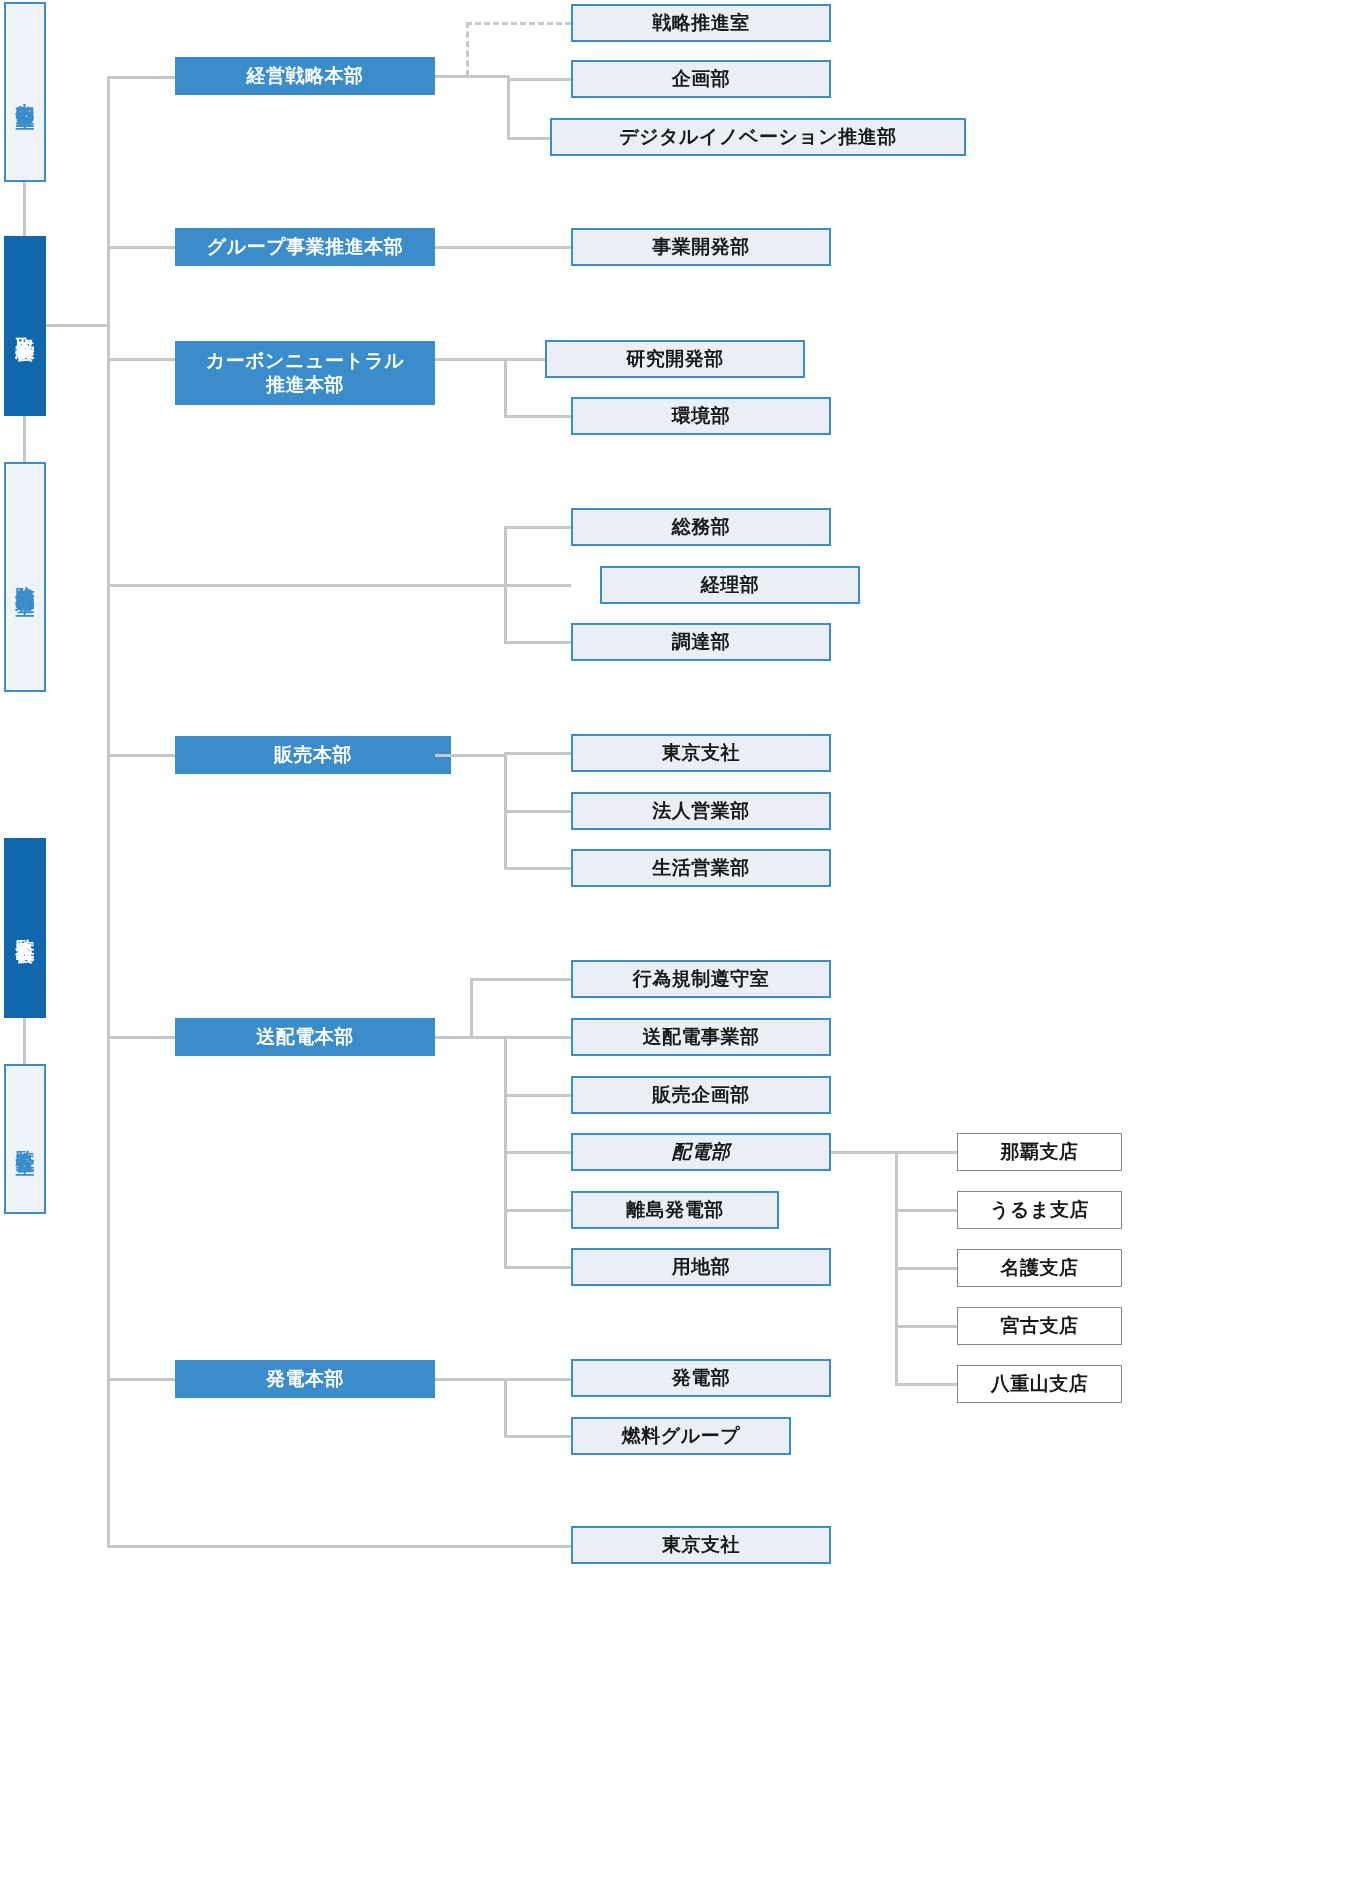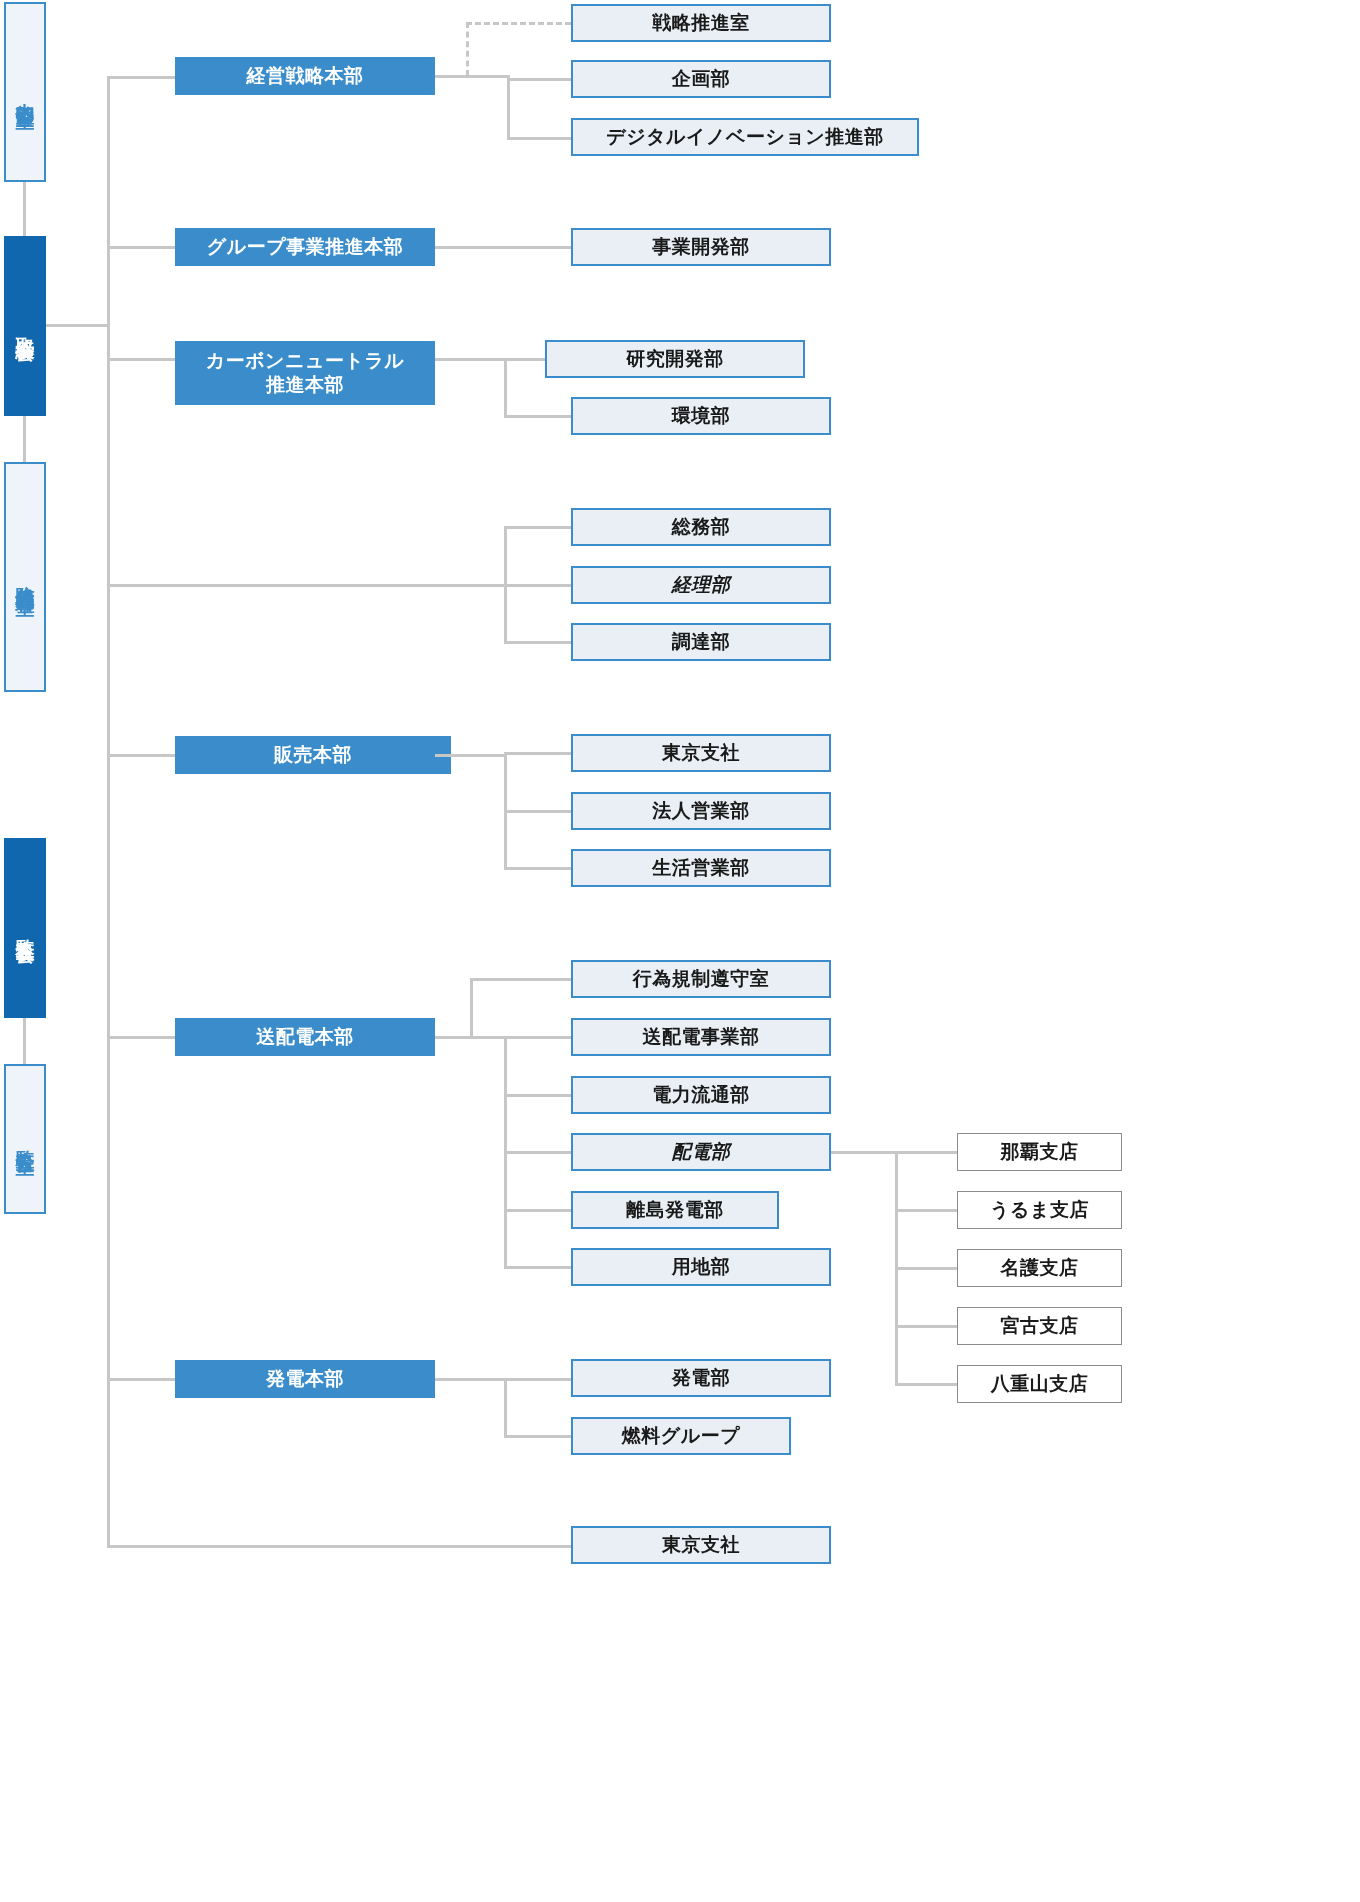--- a/index.html
+++ b/index.html
@@ -79,21 +79,21 @@
   <div class="lineh" style="left:435px;top:75px;width:75px;"></div>
   <div class="dottv" style="left:466px;top:22px;height:54px;"></div>
   <div class="dotth" style="left:466px;top:22px;width:105px;"></div>
 
   <div class="linev" style="left:507px;top:75px;height:62px;"></div>
   <div class="lineh" style="left:507px;top:78px;width:64px;"></div>
   <div class="lineh" style="left:507px;top:137px;width:64px;"></div>
 
   <div class="deptbox" style="left:571px;top:4px;width:260px;height:38px;">戦略推進室</div>
   <div class="deptbox" style="left:571px;top:60px;width:260px;height:38px;">企画部</div>
-  <div class="deptbox" style="left:571px;top:118px;width:348px;height:38px;">デジタルイノベーション推進部</div>
+  <div class="deptbox" style="left:550px;top:118px;width:416px;height:38px;">デジタルイノベーション推進部</div>
 
   <div class="lineh" style="left:107px;top:246px;width:68px;"></div>
   <div class="divbox" style="left:175px;top:228px;width:260px;height:38px;">グループ事業推進本部</div>
   <div class="lineh" style="left:435px;top:246px;width:136px;"></div>
   <div class="deptbox" style="left:571px;top:228px;width:260px;height:38px;">事業開発部</div>
 
   <div class="lineh" style="left:107px;top:358px;width:68px;"></div>
   <div class="divbox" style="left:175px;top:341px;width:260px;height:64px;flex-direction:column;">
     <span>カーボンニュートラル</span>
     <span>推進本部</span>
@@ -104,21 +104,21 @@
   <div class="lineh" style="left:504px;top:415px;width:67px;"></div>
   <div class="deptbox" style="left:545px;top:340px;width:260px;height:38px;">研究開発部</div>
   <div class="deptbox" style="left:571px;top:397px;width:260px;height:38px;">環境部</div>
 
   <div class="lineh" style="left:107px;top:584px;width:397px;"></div>
   <div class="linev" style="left:504px;top:526px;height:116px;"></div>
   <div class="lineh" style="left:504px;top:526px;width:67px;"></div>
   <div class="lineh" style="left:504px;top:584px;width:67px;"></div>
   <div class="lineh" style="left:504px;top:641px;width:67px;"></div>
   <div class="deptbox" style="left:571px;top:508px;width:260px;height:38px;">総務部</div>
-  <div class="deptbox" style="left:571px;top:566px;width:260px;height:38px;font-style:italic;">経理部</div>
+  <div class="deptbox" style="left:600px;top:566px;width:260px;height:38px;">経理部</div>
   <div class="deptbox" style="left:571px;top:623px;width:260px;height:38px;">調達部</div>
 
   <div class="lineh" style="left:107px;top:754px;width:68px;"></div>
   <div class="divbox" style="left:175px;top:736px;width:276px;height:38px;">販売本部</div>
   <div class="lineh" style="left:435px;top:754px;width:72px;"></div>
   <div class="linev" style="left:504px;top:752px;height:117px;"></div>
   <div class="lineh" style="left:504px;top:752px;width:67px;"></div>
   <div class="lineh" style="left:504px;top:810px;width:67px;"></div>
   <div class="lineh" style="left:504px;top:867px;width:67px;"></div>
   <div class="deptbox" style="left:571px;top:734px;width:260px;height:38px;">東京支社</div>
@@ -132,21 +132,21 @@
   <div class="lineh" style="left:470px;top:978px;width:101px;"></div>
   <div class="linev" style="left:504px;top:1036px;height:232px;"></div>
   <div class="lineh" style="left:470px;top:1036px;width:101px;"></div>
   <div class="lineh" style="left:504px;top:1094px;width:67px;"></div>
   <div class="lineh" style="left:504px;top:1151px;width:67px;"></div>
   <div class="lineh" style="left:504px;top:1209px;width:67px;"></div>
   <div class="lineh" style="left:504px;top:1266px;width:67px;"></div>
 
   <div class="deptbox" style="left:571px;top:960px;width:260px;height:38px;">行為規制遵守室</div>
   <div class="deptbox" style="left:571px;top:1018px;width:260px;height:38px;">送配電事業部</div>
-  <div class="deptbox" style="left:571px;top:1076px;width:260px;height:38px;">電力流通部</div>
+  <div class="deptbox" style="left:571px;top:1076px;width:260px;height:38px;">販売企画部</div>
   <div class="deptbox" style="left:571px;top:1133px;width:260px;height:38px;font-style:italic;">配電部</div>
   <div class="deptbox" style="left:571px;top:1191px;width:208px;height:38px;">離島発電部</div>
   <div class="deptbox" style="left:571px;top:1248px;width:260px;height:38px;">用地部</div>
 
   <div class="lineh" style="left:831px;top:1151px;width:67px;"></div>
   <div class="linev" style="left:895px;top:1151px;height:235px;"></div>
   <div class="lineh" style="left:895px;top:1151px;width:62px;"></div>
   <div class="lineh" style="left:895px;top:1209px;width:62px;"></div>
   <div class="lineh" style="left:895px;top:1267px;width:62px;"></div>
   <div class="lineh" style="left:895px;top:1325px;width:62px;"></div>

